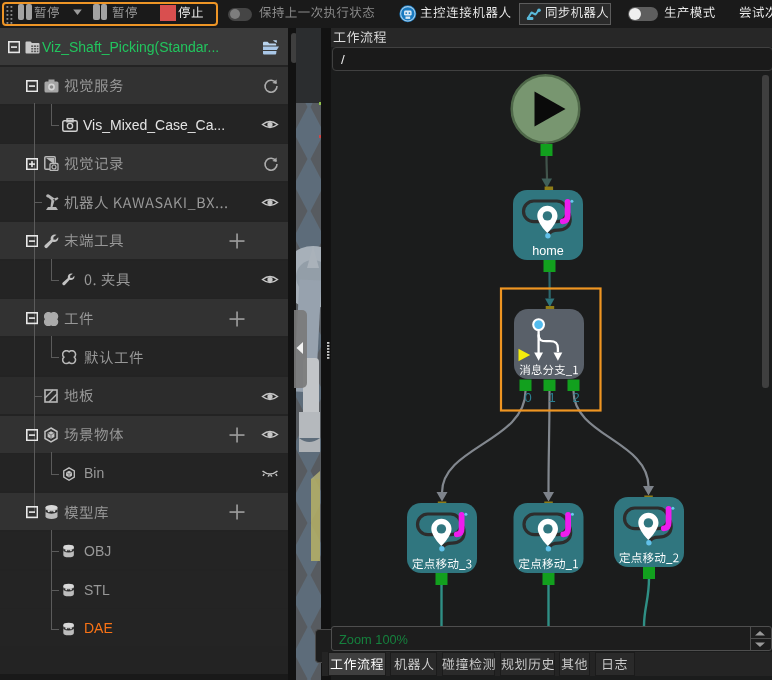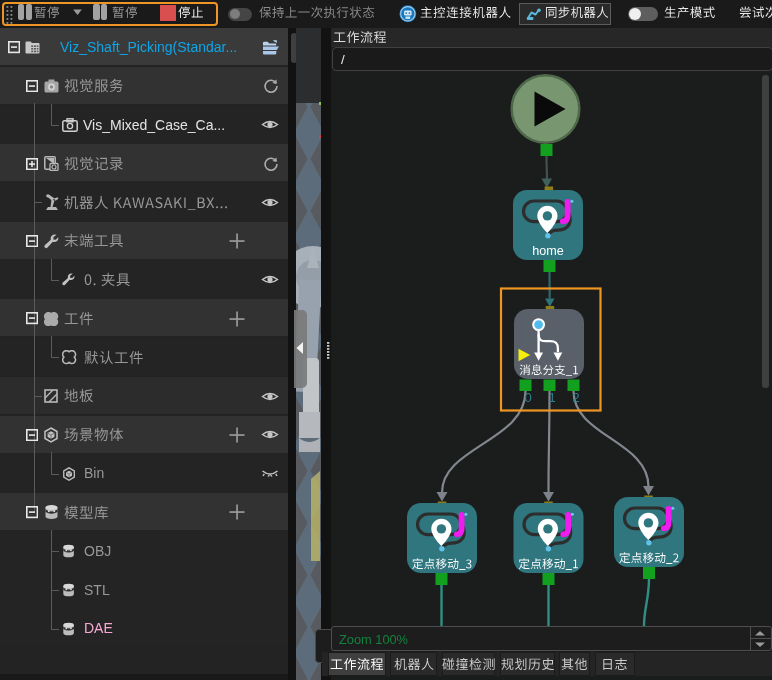--- a/index.html
+++ b/index.html
@@ -115,21 +115,21 @@
       <rect x="9" y="4.4" width="2" height="1.6"></rect>
       <rect x="11.8" y="4.4" width="1.6" height="1.6"></rect>
       <rect x="6.2" y="7" width="2" height="1.6"></rect>
       <rect x="9" y="7" width="2" height="1.6"></rect>
       <rect x="11.8" y="7" width="1.6" height="1.6"></rect>
       <rect x="6.2" y="9.6" width="2" height="1.6"></rect>
       <rect x="9" y="9.6" width="2" height="1.6"></rect>
       <rect x="11.8" y="9.6" width="1.6" height="1.6"></rect>
     </g>
   </svg>
-<span class="txt" style="left:60px;top:39.099999999999994px;font-size:14px;color:#0ea5e9">Viz_Shaft_Picking(Standar...</span>
+<span class="txt" style="left:42px;top:39.099999999999994px;font-size:14px;color:#22c55e">Viz_Shaft_Picking(Standar...</span>
 <svg class="abs" style="left:261.5px;top:39.9px" width="18" height="15">
     <path d="M1 2.8 Q1 1.8 2 1.8 L5.6 1.8 L7.2 3.4 L13.2 3.4 Q14.2 3.4 14.2 4.4 L14.2 5.6 L1 5.6 Z" fill="#b9d3ee"></path>
     <path d="M10.8 0.3 L14.8 0.3 L14.8 3 L12.4 1.6 Z" fill="#b9d3ee"></path>
     <path d="M1 6.6 L14.2 6.6 L17 6.6 L14.8 10 L1 10 Z" fill="#a9c7e8"></path>
     <path d="M1 11 L14.5 11 L14.2 13.6 Q14.2 14.6 13.2 14.6 L2 14.6 Q1 14.6 1 13.6 Z" fill="#a9c7e8"></path>
   </svg>
 <svg class="abs" style="left:25.5px;top:80.0px" width="12.4" height="12.4">
     <rect x="0.8" y="0.8" width="10.6" height="10.6" fill="none" stroke="#e8e8e8" stroke-width="1.6"></rect>
     <rect x="3" y="5.3" width="6" height="1.6" fill="#e8e8e8"></rect>
   </svg>
@@ -312,21 +312,21 @@
     <circle cx="10.2" cy="7.3" r="1" fill="#d8d8d8"></circle>
   </svg>
 <span class="txt" style="left:84px;top:581.6px;font-size:14px;color:#989898">STL</span>
 <svg class="abs" style="left:62px;top:621.6px" width="13.2" height="14.08" viewBox="0 0 15 16">
     <path d="M1.5 3.5 L13.5 3.5 L13.5 12.5 A6 2.6 0 0 1 1.5 12.5 Z" fill="#bcbcbc"></path>
     <ellipse cx="7.5" cy="3.5" rx="6" ry="2.6" fill="#d8d8d8"></ellipse>
     <path d="M1.5 5.5 Q7.5 9.5 13.5 5.5 L13.5 8 Q7.5 11.5 1.5 8 Z" fill="#2b2b2b"></path>
     <circle cx="4.8" cy="7.3" r="1" fill="#d8d8d8"></circle>
     <circle cx="10.2" cy="7.3" r="1" fill="#d8d8d8"></circle>
   </svg>
-<span class="txt" style="left:84px;top:620.35px;font-size:14px;color:#f9a8d4">DAE</span>
+<span class="txt" style="left:84px;top:620.35px;font-size:14px;color:#f97316">DAE</span>
 <div class="abs" style="left:0;top:674px;width:288px;height:6px;background:#191919"></div>
 <div class="abs" style="left:288px;top:28px;width:43px;height:652px;background:#121212"></div>
 <div class="abs" style="left:291px;top:33px;width:6px;height:30px;background:#3f3f3f;border-radius:3px"></div>
 <svg class="abs" style="left:296px;top:28px" width="25" height="652" viewBox="0 0 25 652">
     <rect width="25" height="652" fill="#2b2d2f"></rect>
     <defs>
       <pattern id="dia" x="-13" y="105" width="26" height="52" patternUnits="userSpaceOnUse">
         <rect width="26" height="52" fill="#5d6c7a"></rect>
         <path d="M13 4 L24.5 26 L13 48 L1.5 26 Z" fill="#575b60"></path>
       </pattern>

